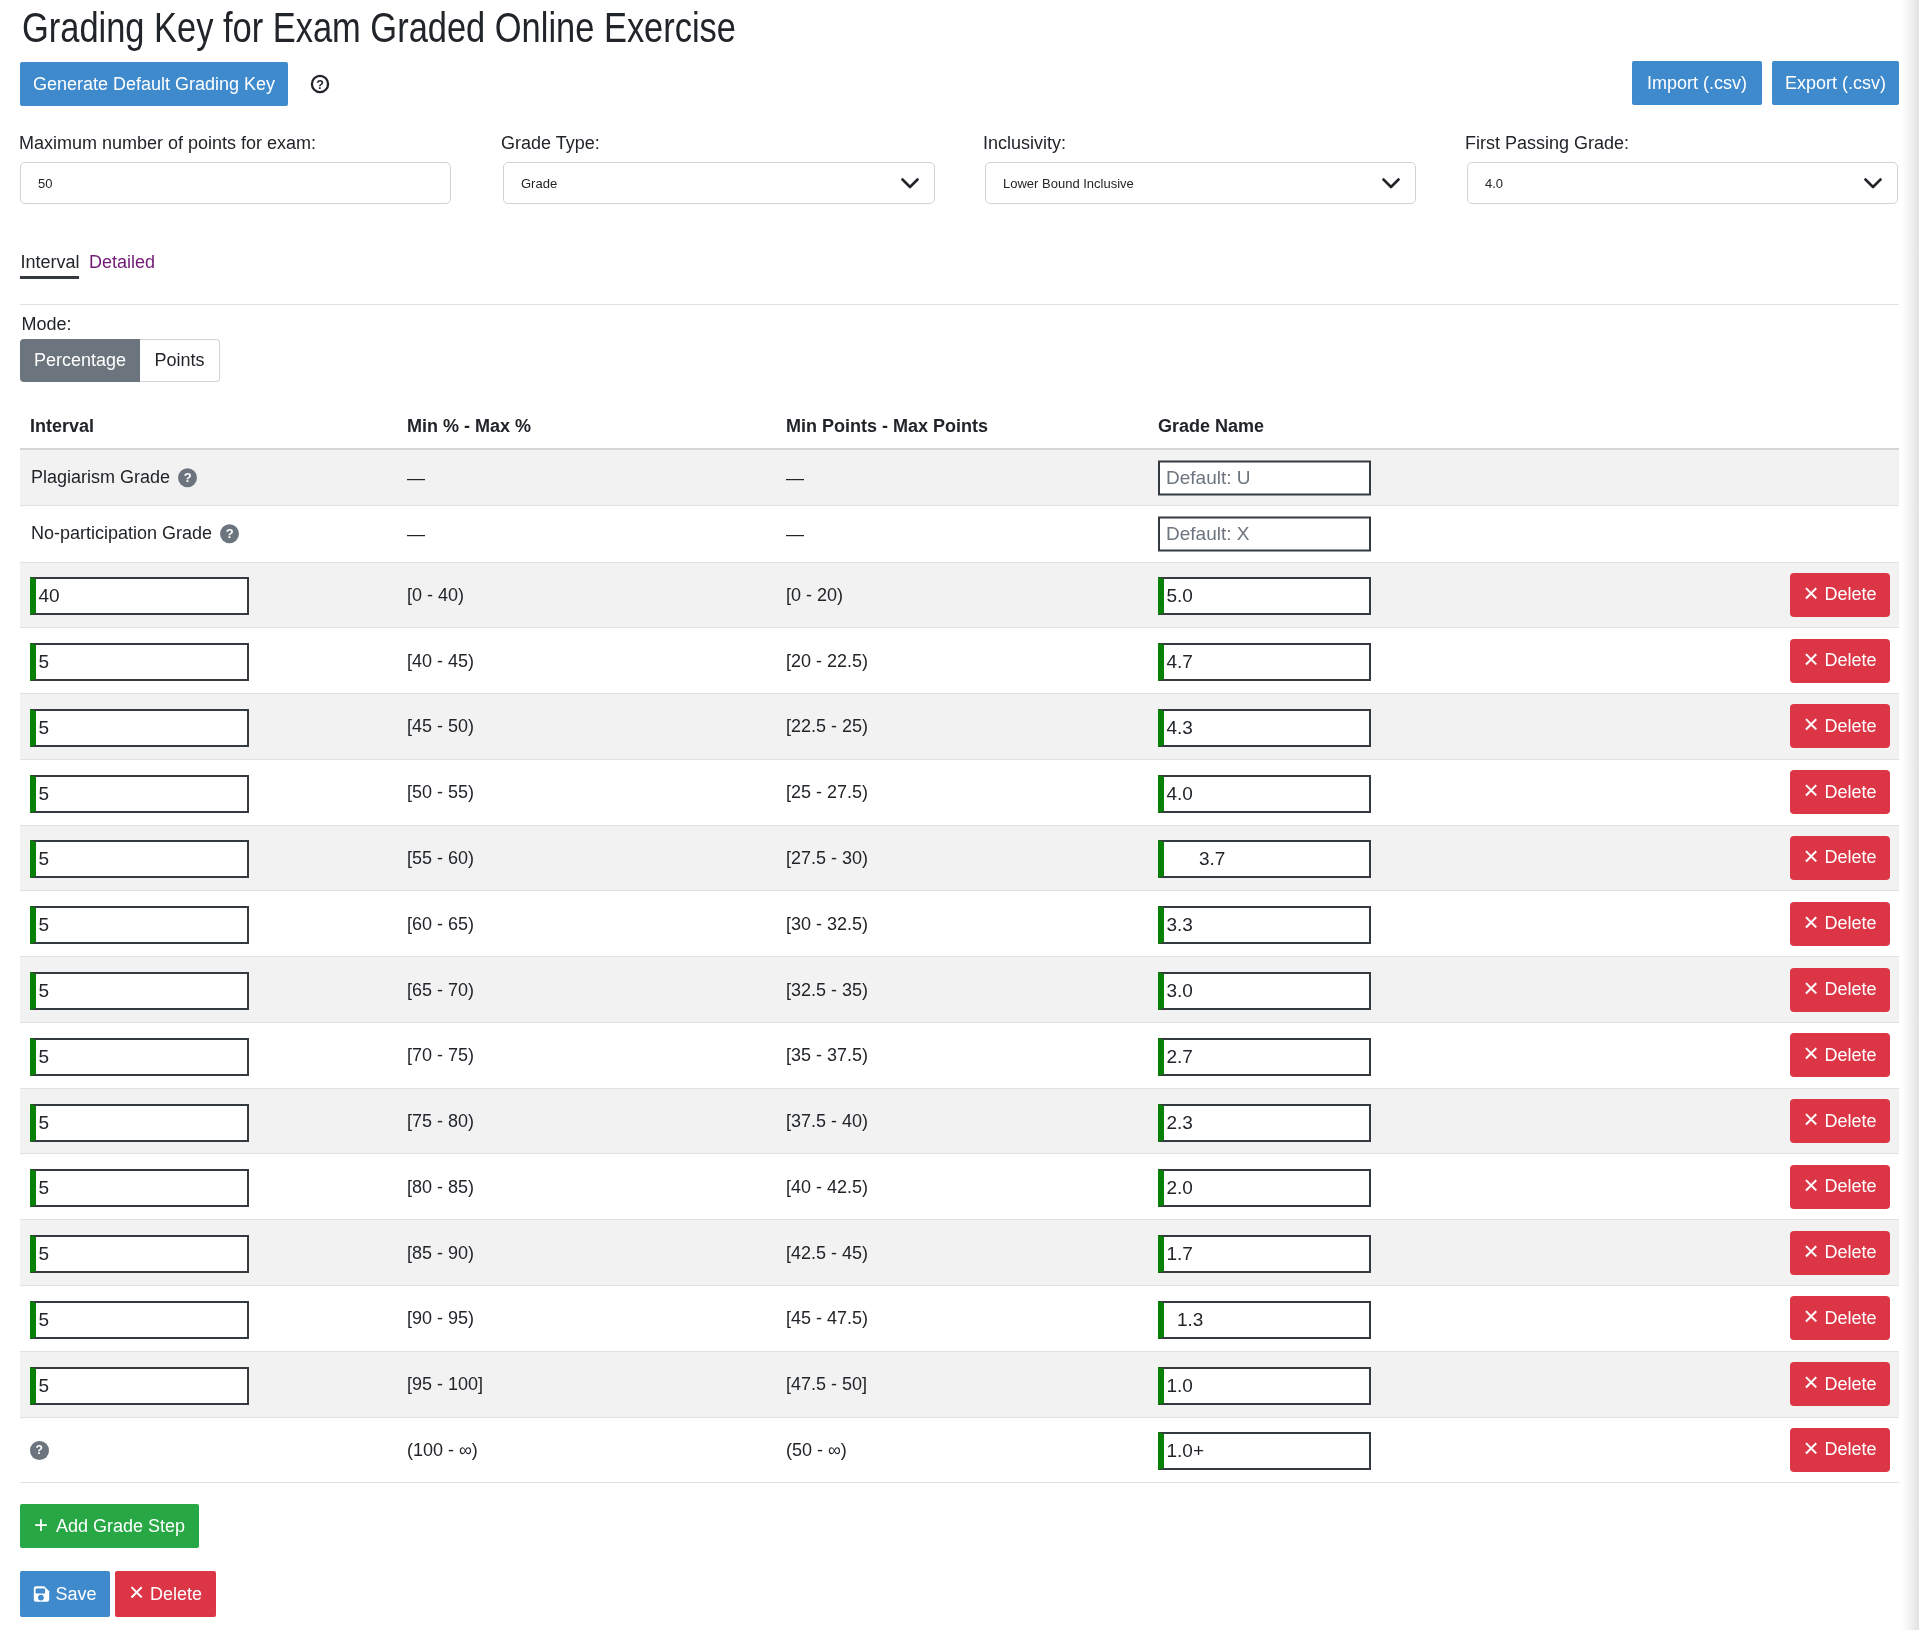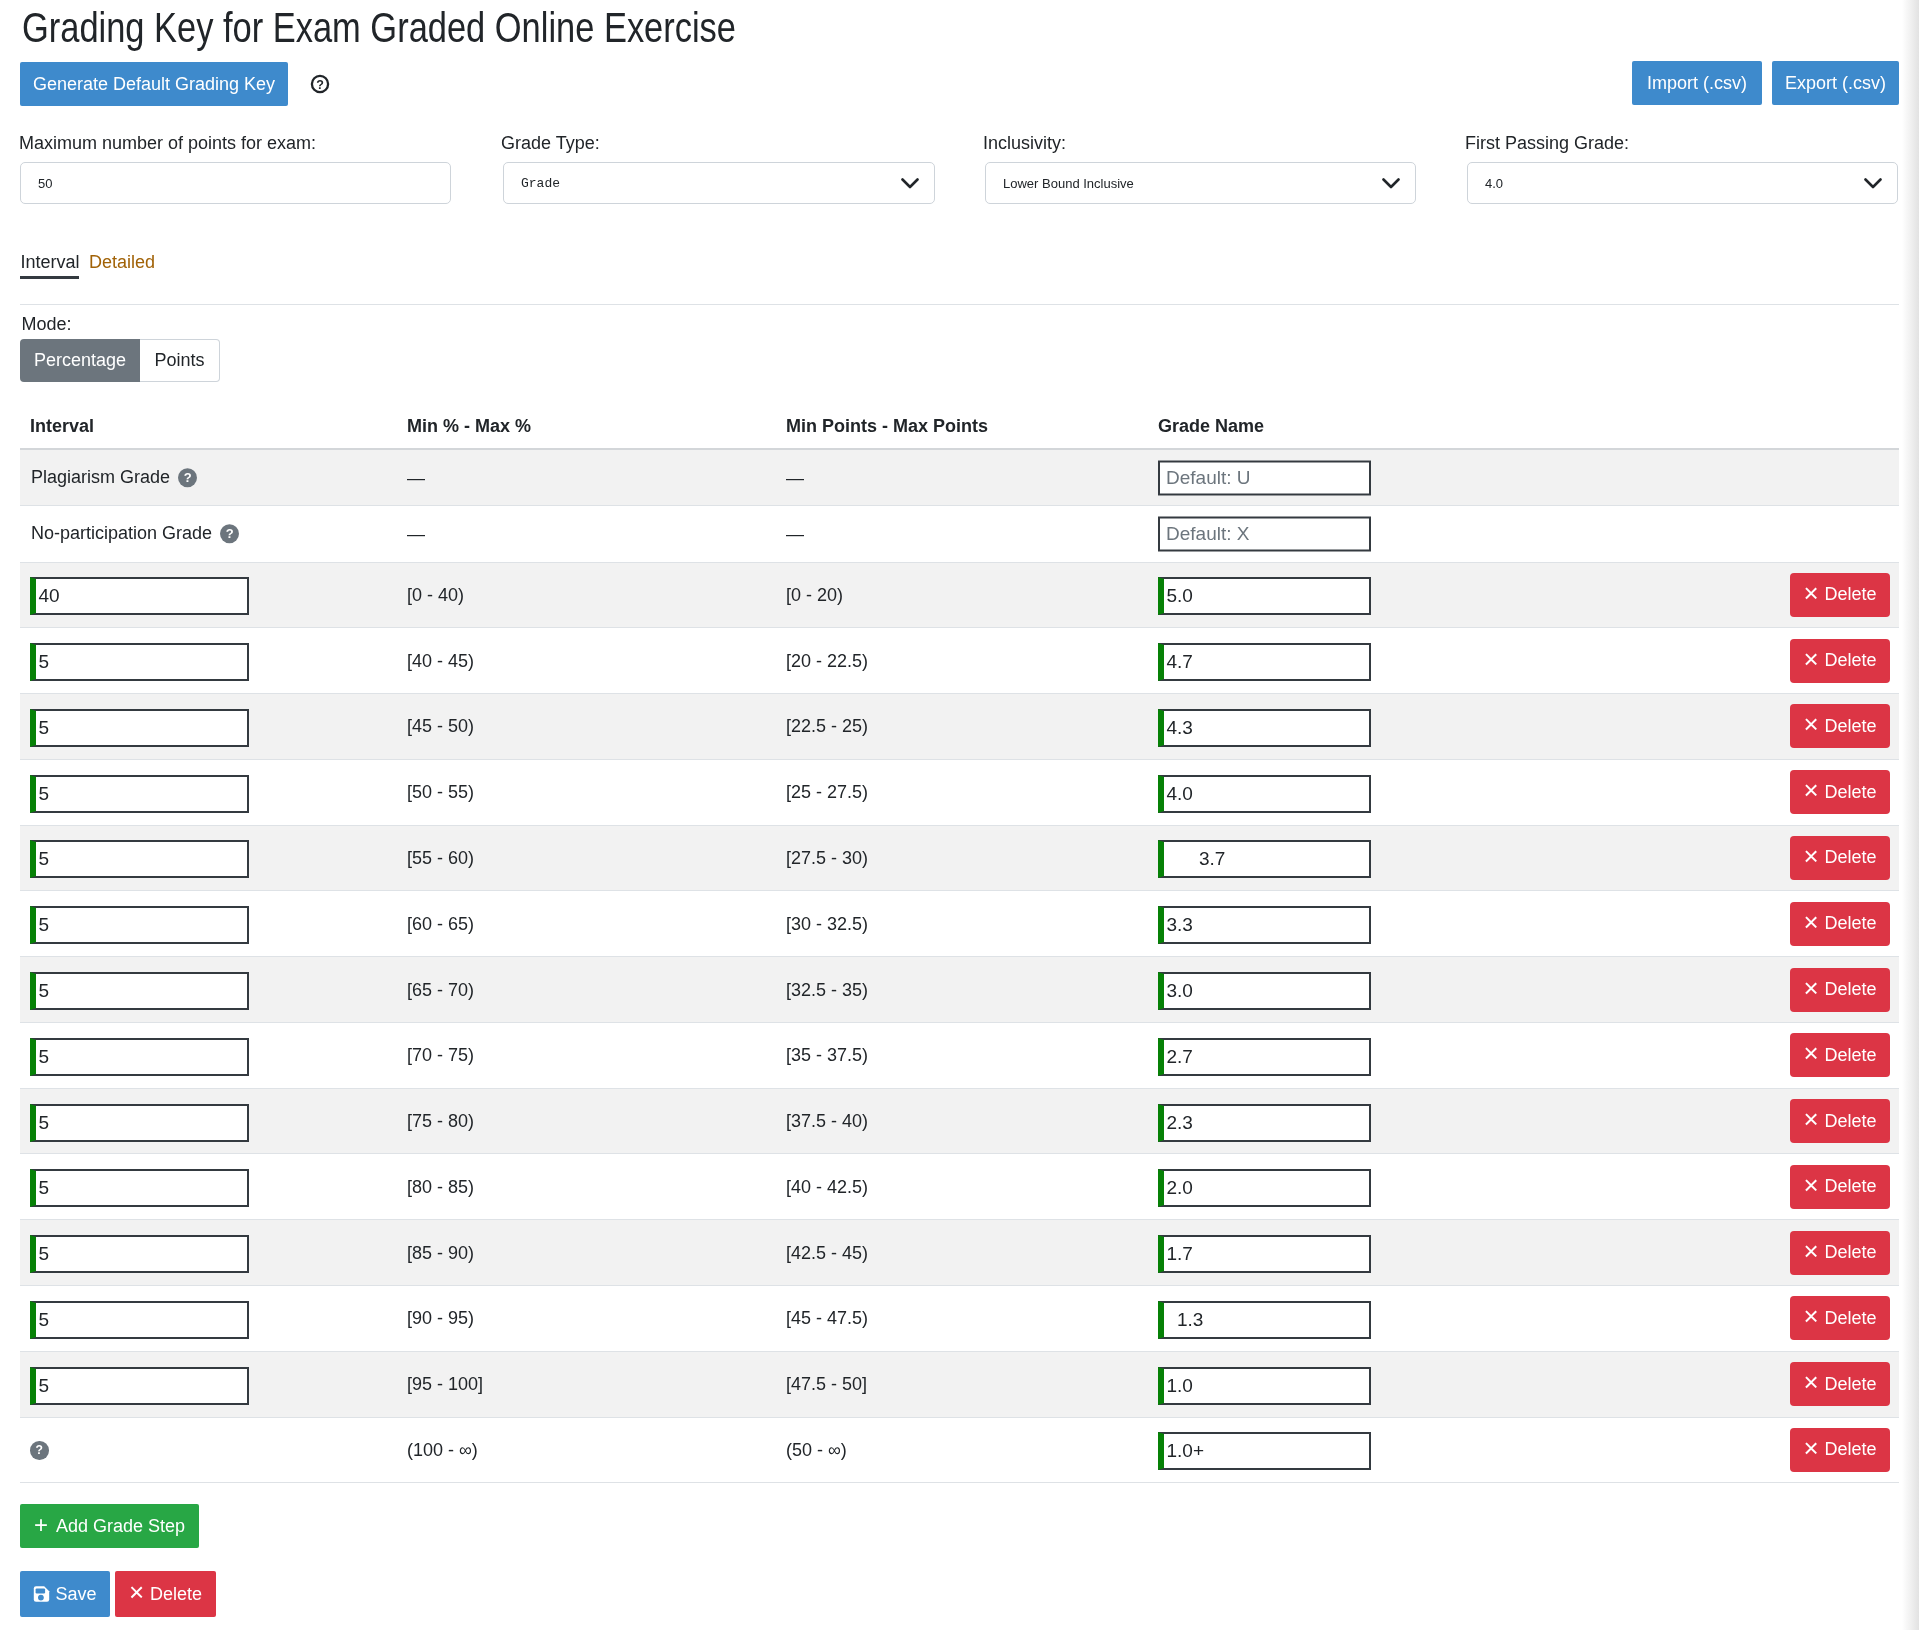--- a/index.html
+++ b/index.html
@@ -38,31 +38,31 @@
     <circle cx="10" cy="10" r="8.1" fill="none" stroke="#212529" stroke-width="2.3"></circle>
     <text x="10" y="14.6" text-anchor="middle" font-family="Liberation Sans" font-size="12.5" font-weight="bold" fill="#212529">?</text>
   </svg>
 <div class="btn btn-blue" style="left:1632px;top:61px;width:130px;height:44px;">Import (.csv)</div>
 <div class="btn btn-blue" style="left:1772px;top:61px;width:127px;height:44px;">Export (.csv)</div>
 <div class="lbl" style="left:19px;top:133.8px;">Maximum number of points for exam:</div>
 <div class="lbl" style="left:501px;top:133.8px;">Grade Type:</div>
 <div class="lbl" style="left:983px;top:133.8px;">Inclusivity:</div>
 <div class="lbl" style="left:1465px;top:133.8px;">First Passing Grade:</div>
 <div class="ctl" style="left:20px;top:162px;width:431px;">50</div>
-<div class="ctl" style="left:503px;top:162px;width:432px;font-family:Liberation Mono, monospace;">Grade<svg class="chev" width="18" height="11" viewBox="0 0 18 11">
+<div class="ctl" style="left:503px;top:162px;width:432px;">Grade<svg class="chev" width="18" height="11" viewBox="0 0 18 11">
       <path d="M1.5 1.5 L9 9 L16.5 1.5" fill="none" stroke="#212529" stroke-width="2.6" stroke-linecap="round" stroke-linejoin="round"></path>
     </svg></div>
 <div class="ctl" style="left:985px;top:162px;width:431px;">Lower Bound Inclusive<svg class="chev" width="18" height="11" viewBox="0 0 18 11">
       <path d="M1.5 1.5 L9 9 L16.5 1.5" fill="none" stroke="#212529" stroke-width="2.6" stroke-linecap="round" stroke-linejoin="round"></path>
     </svg></div>
 <div class="ctl" style="left:1467px;top:162px;width:431px;">4.0<svg class="chev" width="18" height="11" viewBox="0 0 18 11">
       <path d="M1.5 1.5 L9 9 L16.5 1.5" fill="none" stroke="#212529" stroke-width="2.6" stroke-linecap="round" stroke-linejoin="round"></path>
     </svg></div>
 <div class="lbl" style="left:20.5px;top:252.8px;color:#212529;">Interval</div>
-<div class="lbl" style="left:89px;top:252.8px;color:#a16207;">Detailed</div>
+<div class="lbl" style="left:89px;top:252.8px;color:#701a75;">Detailed</div>
 <div class="abs" style="left:20px;top:276.3px;width:58.5px;height:2.6px;background:#343a40;"></div>
 <div class="abs" style="left:20px;top:304px;width:1879px;height:1px;background:#dee2e6;"></div>
 <div class="lbl" style="left:21.4px;top:314.8px;">Mode:</div>
 <div class="abs" style="left:20px;top:339px;width:120px;height:43px;background:#6c757d;border-radius:4px 0 0 4px;color:#fff;font-size:18px;display:flex;align-items:center;justify-content:center;">Percentage</div>
 <div class="abs" style="left:140px;top:339px;width:80px;height:43px;background:#fff;border:1px solid #ced4da;border-left:none;border-radius:0 4px 4px 0;color:#212529;font-size:18px;display:flex;align-items:center;justify-content:center;">Points</div>
 <div class="abs" style="left:30px;top:416.8px;font-size:18px;font-weight:bold;line-height:1;">Interval</div>
 <div class="abs" style="left:407px;top:416.8px;font-size:18px;font-weight:bold;line-height:1;">Min % - Max %</div>
 <div class="abs" style="left:786px;top:416.8px;font-size:18px;font-weight:bold;line-height:1;">Min Points - Max Points</div>
 <div class="abs" style="left:1158px;top:416.8px;font-size:18px;font-weight:bold;line-height:1;">Grade Name</div>
 <div class="abs" style="left:20px;top:448.2px;width:1879px;height:1.8px;background:#d3d6d9;"></div>

